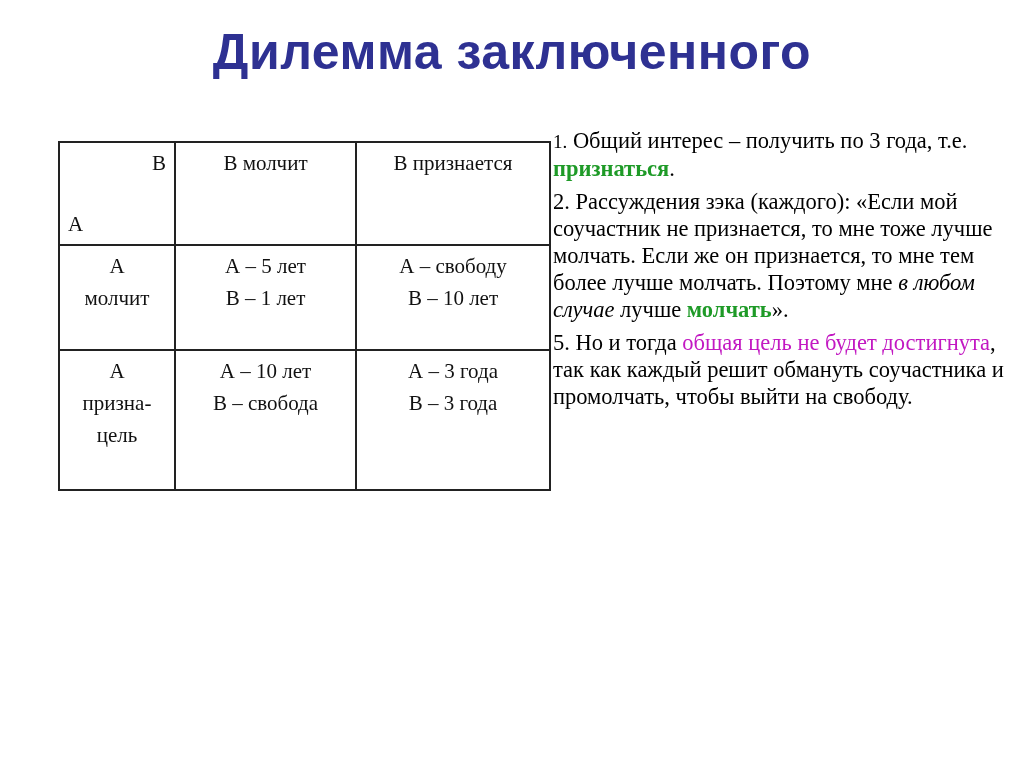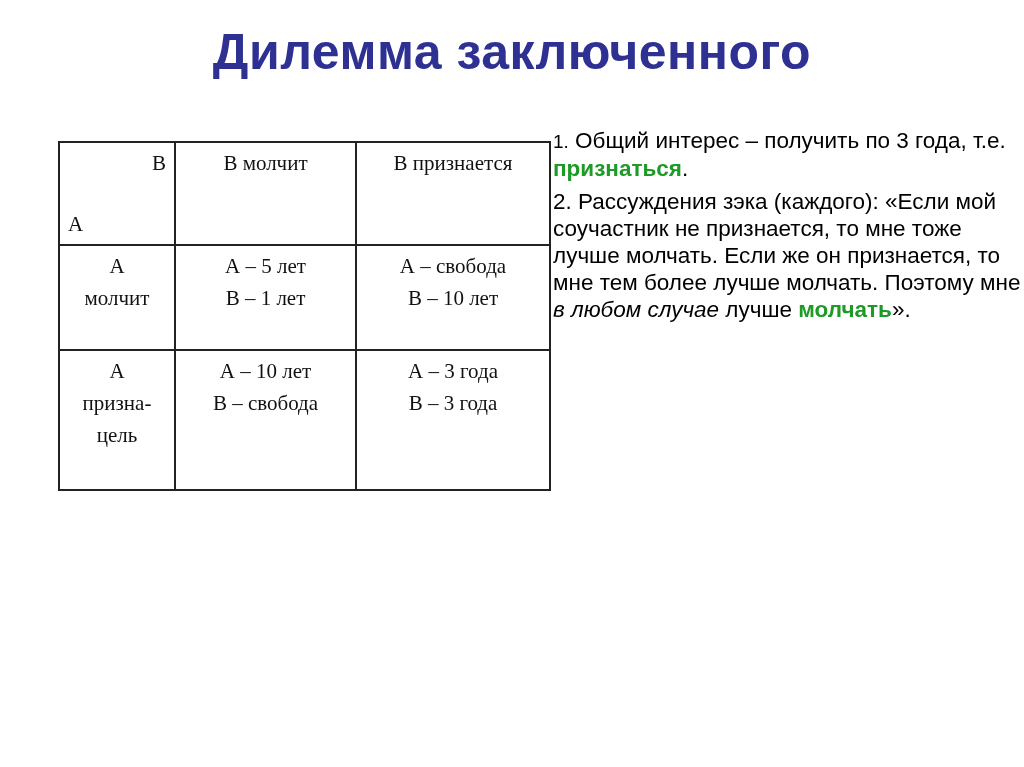--- a/index.html
+++ b/index.html
@@ -31,21 +31,21 @@
   .corner { position: relative; }
   .corner .b { position: absolute; right: 8px; top: 4px; }
   .corner .a { position: absolute; left: 8px; bottom: 4px; }
   .cell-line { display: block; }
 
   .notes {
     position: absolute; left: 553px; top: 127px; width: 470px;
     font-family: "Liberation Sans", sans-serif; font-size: 22.5px; color: #000;
     line-height: 27px;
   }
-  .para { margin: 0 0 6px 0; }
+  .para { margin: 0 0 6px 0; font-family: Liberation Serif, serif; }
   .num-small { font-size: 19px; }
   .green { color: #1E9A27; font-weight: bold; }
   .magenta { color: #C218C2; }
   .red { color: #D10F12; }
   .ital { font-style: italic; }
 </style>
 </head>
 <body>
 
 <div class="slide">
@@ -65,21 +65,21 @@
     <tr class="r1">
       <td class="c0">
         <span class="cell-line">А</span>
         <span class="cell-line">молчит</span>
       </td>
       <td class="c1">
         <span class="cell-line">А – 5 лет</span>
         <span class="cell-line">В – 1 лет</span>
       </td>
       <td class="c2">
-        <span class="cell-line">А – свобода</span>
+        <span class="cell-line">А – свободу</span>
         <span class="cell-line">В – 10 лет</span>
       </td>
     </tr>
     <tr class="r2">
       <td class="c0">
         <span class="cell-line">А</span>
         <span class="cell-line">призна-</span>
         <span class="cell-line">цель</span>
       </td>
       <td class="c1">
@@ -94,15 +94,16 @@
   </tbody>
     </table>
 
   <div class="notes">
     <p class="para"><span class="num-small">1.</span><span> Общий интерес – получить по 3 года, т.е. </span><span class="green">признаться</span><span>.</span></p>
 
     <p class="para"><span>2. Рассуждения зэка (каждого): «Если мой соучастник не признается, то мне тоже лучше молчать. Если же он признается, то мне тем более лучше молчать. Поэтому мне </span><span class="ital">в любом случае</span><span> лучше </span><span class="green">молчать</span><span>».</span></p>
 
 
 
+    <p class="para"><span>5. Но и тогда </span><span class="magenta">общая цель не будет достигнута</span><span>, так как каждый решит обмануть соучастника и промолчать, чтобы выйти на свободу.</span></p>
   </div>
 
 </div>
 
 </body></html>

